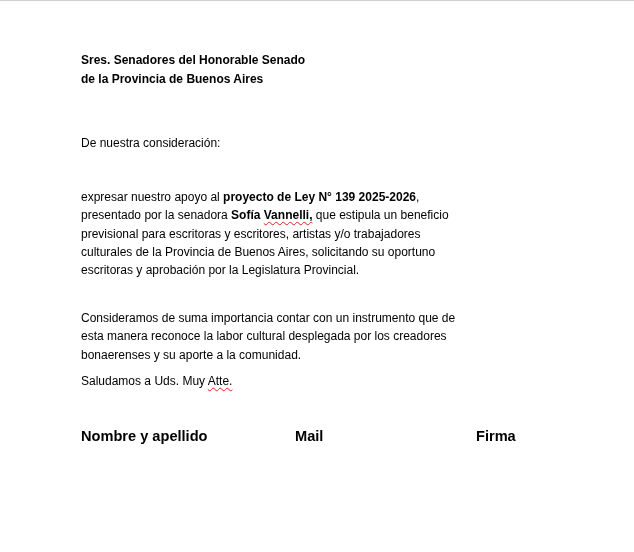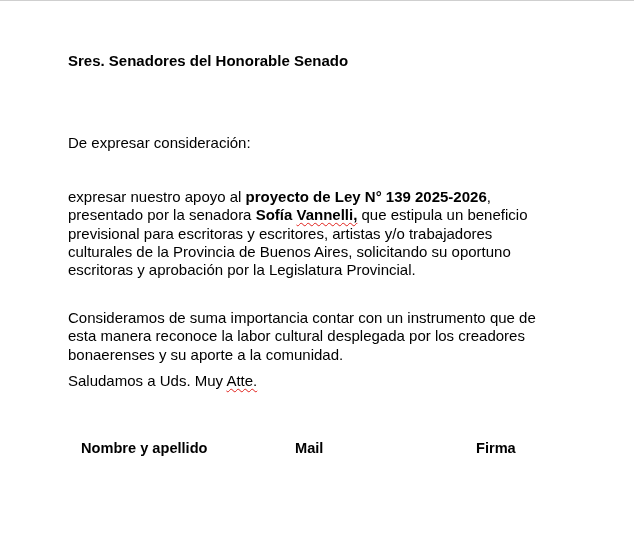--- a/index.html
+++ b/index.html
@@ -23,23 +23,23 @@
       background: #cfcfcf;
     }
     .page {
       position: absolute;
       left: 0; top: 0;
       width: 634px;
       height: 552px;
     }
     .block {
       position: absolute;
-      left: 68px;
+      left: 81px;
       width: 480px;
-      font-size: 15px;
+      font-size: 12px;
       line-height: 18.3px;
       white-space: nowrap;
     }
     .addressee {
       top: 51px;
       font-weight: bold;
       line-height: 19px;
     }
     .addressee div { height: 19px; }
     .greeting { top: 134px; }
@@ -57,37 +57,38 @@
     .headers {
       position: absolute;
       top: 427px;
       left: 0;
       width: 634px;
       font-size: 14.6px;
       font-weight: bold;
       line-height: 18px;
       white-space: nowrap;
     }
-    .headers span { position: absolute; top: 12px; }
+    .headers span { position: absolute; top: 0; }
     .col-name { left: 81px; }
     .col-mail { left: 285px; margin-left: 10px; }
     .col-sign { left: 476px; }
   </style>
 </head>
 <body>
 
 <div class="top-border"></div>
 
 <div class="page">
 
   <div class="block addressee">
     <div>Sres. Senadores del Honorable Senado</div>
+    <div>de la Provincia de Buenos Aires</div>
   </div>
 
-  <div class="block greeting">De expresar consideración:</div>
+  <div class="block greeting">De nuestra consideración:</div>
 
   <div class="block para1">
     <div class="line"><span>expresar nuestro apoyo al </span><b>proyecto de Ley N° 139 2025-2026</b><span>,</span></div>
     <div class="line"><span>presentado por la senadora </span><b>Sofía </b><b class="spell">Vannelli,</b><span> que estipula un beneficio</span></div>
     <div class="line">previsional para escritoras y escritores, artistas y/o trabajadores</div>
     <div class="line">culturales de la Provincia de Buenos Aires, solicitando su oportuno</div>
     <div class="line">escritoras y aprobación por la Legislatura Provincial.</div>
   </div>
 
   <div class="block para2">

